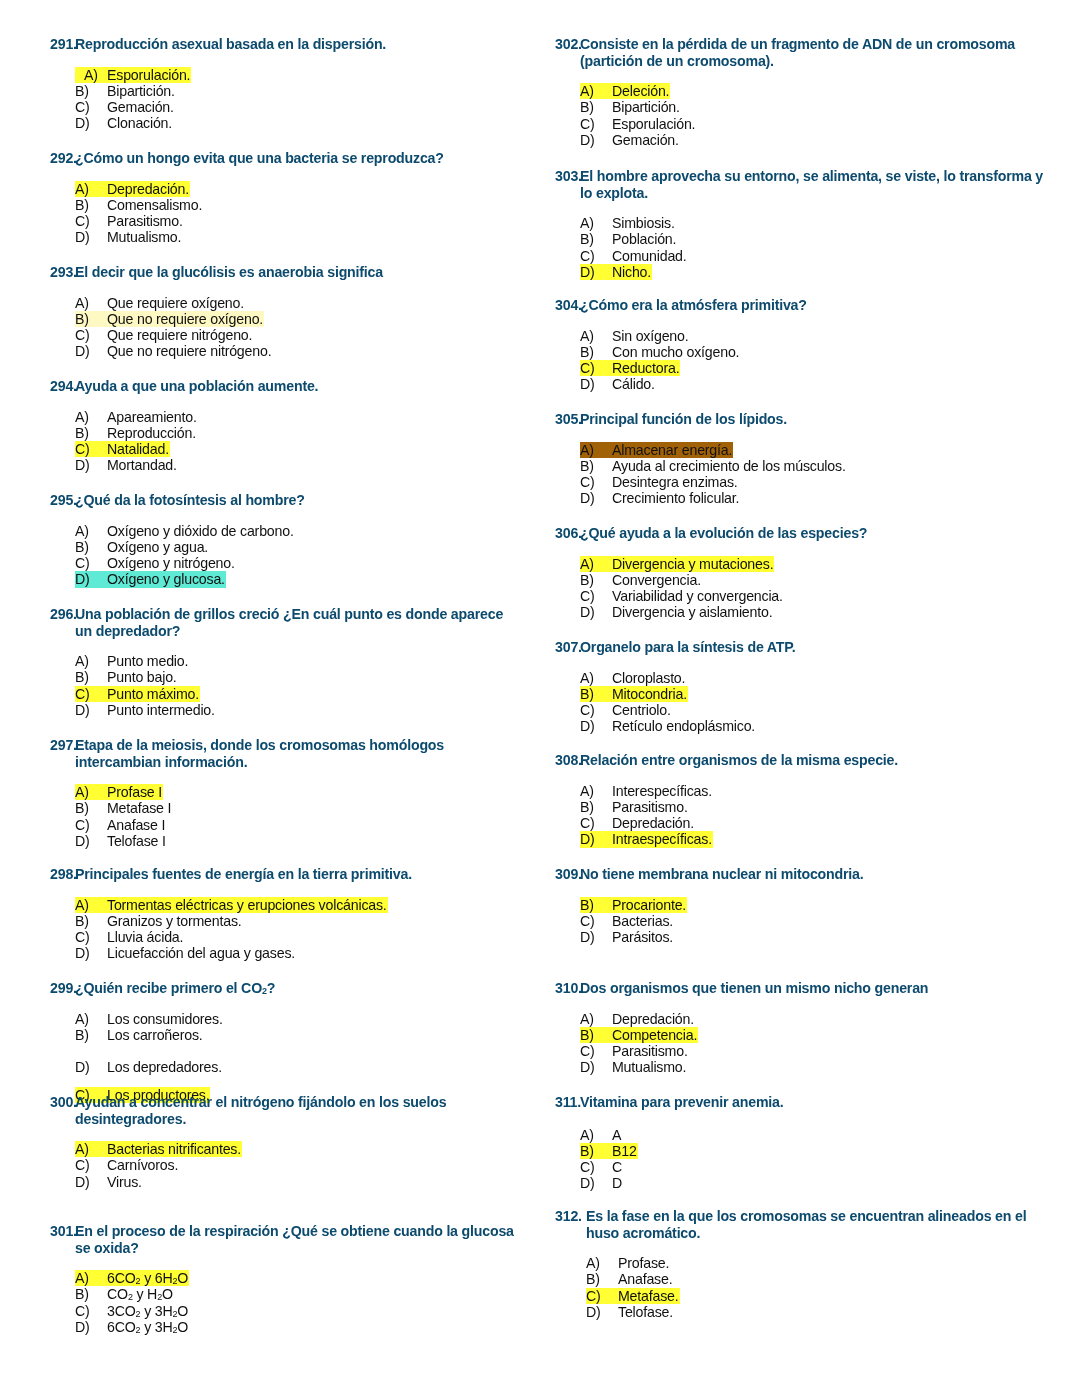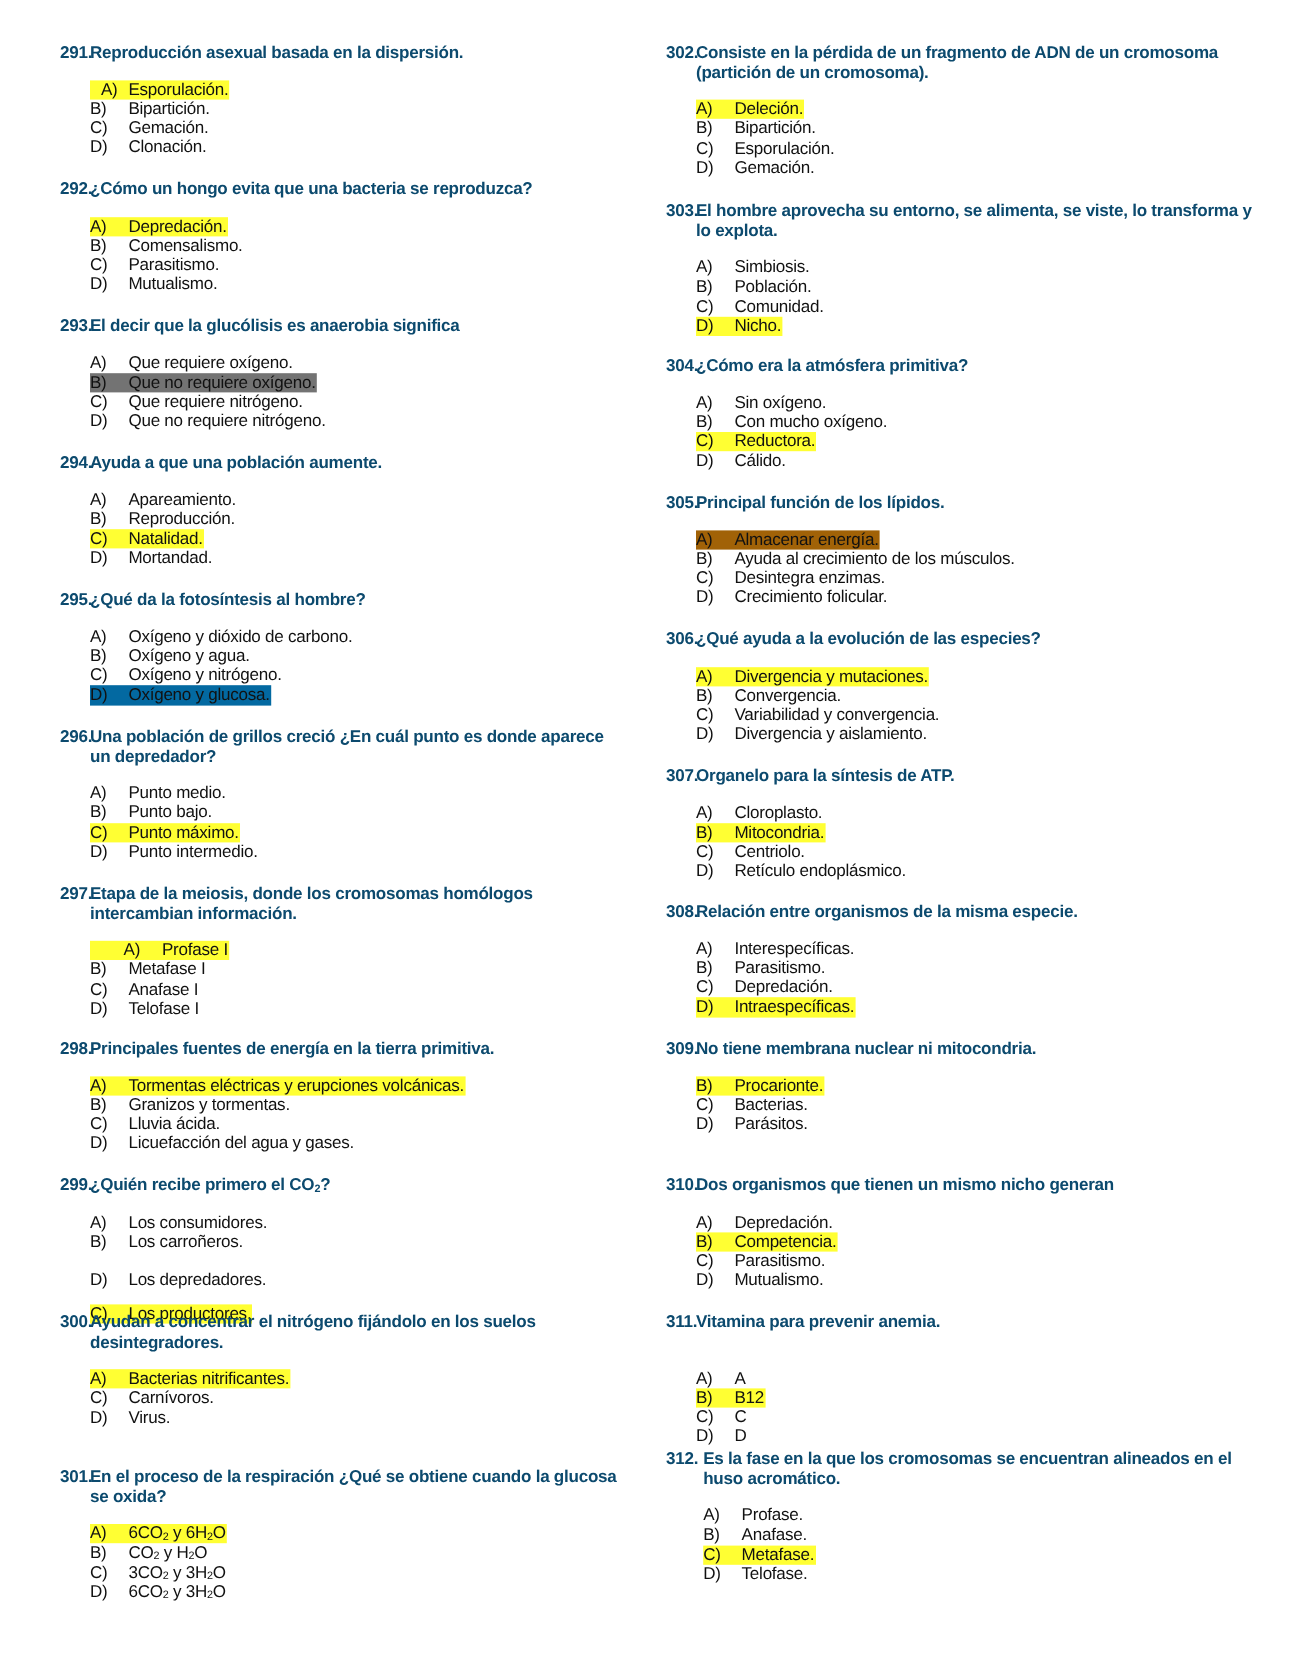--- a/index.html
+++ b/index.html
@@ -52,21 +52,21 @@
       <div class="opt"><span class="opt-inner"><span class="opt-letter">B)</span><span>Comensalismo.</span></span></div>
       <div class="opt"><span class="opt-inner"><span class="opt-letter">C)</span><span>Parasitismo.</span></span></div>
       <div class="opt"><span class="opt-inner"><span class="opt-letter">D)</span><span>Mutualismo.</span></span></div>
     </div>
   </div>
 
   <div class="q" style="top:228px">
     <div class="q-title"><span class="q-num">293.</span><span>El decir que la glucólisis es anaerobia significa</span></div>
     <div class="opts">
       <div class="opt"><span class="opt-inner"><span class="opt-letter">A)</span><span>Que requiere oxígeno.</span></span></div>
-      <div class="opt"><span class="opt-inner hl" style="background: #737373;"><span class="opt-letter">B)</span><span>Que no requiere oxígeno.</span></span></div>
+      <div class="opt"><span class="opt-inner hl" style="background: #fef9c3;"><span class="opt-letter">B)</span><span>Que no requiere oxígeno.</span></span></div>
       <div class="opt"><span class="opt-inner"><span class="opt-letter">C)</span><span>Que requiere nitrógeno.</span></span></div>
       <div class="opt"><span class="opt-inner"><span class="opt-letter">D)</span><span>Que no requiere nitrógeno.</span></span></div>
     </div>
   </div>
 
   <div class="q" style="top:342px">
     <div class="q-title"><span class="q-num">294.</span><span>Ayuda a que una población aumente.</span></div>
     <div class="opts">
       <div class="opt"><span class="opt-inner"><span class="opt-letter">A)</span><span>Apareamiento.</span></span></div>
       <div class="opt"><span class="opt-inner"><span class="opt-letter">B)</span><span>Reproducción.</span></span></div>
@@ -74,38 +74,38 @@
       <div class="opt"><span class="opt-inner"><span class="opt-letter">D)</span><span>Mortandad.</span></span></div>
     </div>
   </div>
 
   <div class="q" style="top:456px">
     <div class="q-title"><span class="q-num">295.</span><span>¿Qué da la fotosíntesis al hombre?</span></div>
     <div class="opts">
       <div class="opt"><span class="opt-inner"><span class="opt-letter">A)</span><span>Oxígeno y dióxido de carbono.</span></span></div>
       <div class="opt"><span class="opt-inner"><span class="opt-letter">B)</span><span>Oxígeno y agua.</span></span></div>
       <div class="opt"><span class="opt-inner"><span class="opt-letter">C)</span><span>Oxígeno y nitrógeno.</span></span></div>
-      <div class="opt"><span class="opt-inner hl" style="background: #0369a1;"><span class="opt-letter">D)</span><span>Oxígeno y glucosa.</span></span></div>
+      <div class="opt"><span class="opt-inner hl" style="background: #5eead4;"><span class="opt-letter">D)</span><span>Oxígeno y glucosa.</span></span></div>
     </div>
   </div>
 
   <div class="q" style="top:570px">
     <div class="q-title"><span class="q-num">296.</span><span>Una población de grillos creció ¿En cuál punto es donde aparece un depredador?</span></div>
     <div class="opts">
       <div class="opt"><span class="opt-inner"><span class="opt-letter">A)</span><span>Punto medio.</span></span></div>
       <div class="opt"><span class="opt-inner"><span class="opt-letter">B)</span><span>Punto bajo.</span></span></div>
       <div class="opt"><span class="opt-inner hl" style="background: rgb(255, 255, 51);"><span class="opt-letter">C)</span><span>Punto máximo.</span></span></div>
       <div class="opt"><span class="opt-inner"><span class="opt-letter">D)</span><span>Punto intermedio.</span></span></div>
     </div>
   </div>
 
   <div class="q" style="top:701px">
     <div class="q-title"><span class="q-num">297.</span><span>Etapa de la meiosis, donde los cromosomas homólogos intercambian información.</span></div>
     <div class="opts">
-      <div class="opt"><span class="opt-inner hl" style="background: rgb(255, 255, 51); padding-left: 28px;"><span class="opt-letter">A)</span><span>Profase I</span></span></div>
+      <div class="opt"><span class="opt-inner hl" style="background: rgb(255, 255, 51);"><span class="opt-letter">A)</span><span>Profase I</span></span></div>
       <div class="opt"><span class="opt-inner"><span class="opt-letter">B)</span><span>Metafase I</span></span></div>
       <div class="opt"><span class="opt-inner"><span class="opt-letter">C)</span><span>Anafase I</span></span></div>
       <div class="opt"><span class="opt-inner"><span class="opt-letter">D)</span><span>Telofase I</span></span></div>
     </div>
   </div>
 
   <div class="q" style="top:830px">
     <div class="q-title"><span class="q-num">298.</span><span>Principales fuentes de energía en la tierra primitiva.</span></div>
     <div class="opts">
       <div class="opt"><span class="opt-inner hl" style="background: rgb(255, 255, 51);"><span class="opt-letter">A)</span><span>Tormentas eléctricas y erupciones volcánicas.</span></span></div>
@@ -231,21 +231,21 @@
     <div class="opts">
       <div class="opt"><span class="opt-inner"><span class="opt-letter">A)</span><span>Depredación.</span></span></div>
       <div class="opt"><span class="opt-inner hl" style="background: rgb(255, 255, 51);"><span class="opt-letter">B)</span><span>Competencia.</span></span></div>
       <div class="opt"><span class="opt-inner"><span class="opt-letter">C)</span><span>Parasitismo.</span></span></div>
       <div class="opt"><span class="opt-inner"><span class="opt-letter">D)</span><span>Mutualismo.</span></span></div>
     </div>
   </div>
 
   <div class="q" style="top:1058px">
     <div class="q-title"><span class="q-num">311.</span><span>Vitamina para prevenir anemia.</span></div>
-    <div class="opts" style="margin-top:30px">
+    <div class="opts" style="margin-top:16px">
       <div class="opt"><span class="opt-inner"><span class="opt-letter" style="width:32px">A)</span><span>A</span></span></div>
       <div class="opt"><span class="opt-inner hl" style="background: rgb(255, 255, 51);"><span class="opt-letter">B)</span><span>B12</span></span></div>
       <div class="opt"><span class="opt-inner"><span class="opt-letter">C)</span><span>C</span></span></div>
       <div class="opt"><span class="opt-inner"><span class="opt-letter">D)</span><span>D</span></span></div>
     </div>
   </div>
 
   <div class="q q312" style="top:1172px">
     <div class="q-title"><span class="q-num">312.</span><span>Es la fase en la que los cromosomas se encuentran alineados en el huso acromático.</span></div>
     <div class="opts">

